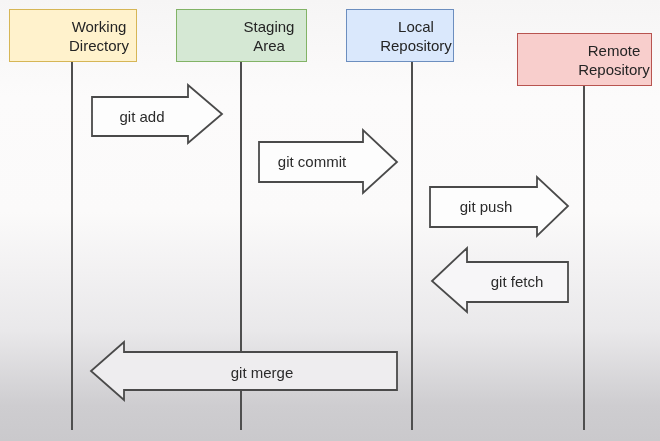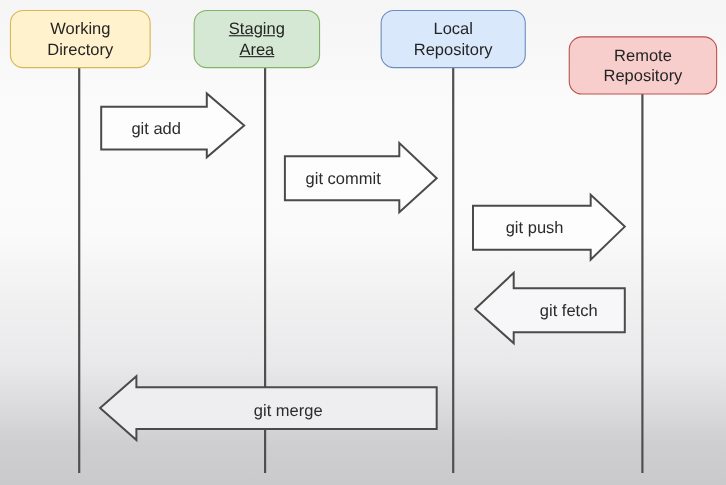--- a/index.html
+++ b/index.html
@@ -51,34 +51,34 @@
     font-size: 15px;
     fill: #2b2b2b;
     text-anchor: middle;
   }
 
   
   .node {
     position: absolute;
     top: 9px;
     height: 53px;
-    border-radius: 12px;
+    border-radius: 0;
     display: flex;
     align-items: center;
-    justify-content: center;
+    justify-content: flex-end;
     font-size: 15px;
     line-height: 19px;
     color: #242424;
     text-align: center;
     box-sizing: border-box;
   }
   .node span { display: block; width: 74px; }
   .node.n1 { left: 9px;   width: 128px; background: #FFF2CC; border: 1.6px solid #D6B656; }
-  .node.n2 { left: 176px; width: 115px; background: #D5E8D4; border: 1.6px solid #82B366; text-decoration: underline; }
-  .node.n3 { left: 346px; width: 132px; background: #DAE8FC; border: 1.6px solid #6C8EBF; }
+  .node.n2 { left: 176px; width: 131px; background: #D5E8D4; border: 1.6px solid #82B366; }
+  .node.n3 { left: 346px; width: 108px; background: #DAE8FC; border: 1.6px solid #6C8EBF; }
   .node.n4 { left: 517px; width: 135px; background: #F8CECC; border: 1.6px solid #B85450; margin-top: 24px; }
 </style>
 </head>
 <body>
 
 <div class="stage">
 
   <div class="lifeline l1"></div>
   <div class="lifeline l2"></div>
   <div class="lifeline l3"></div>

